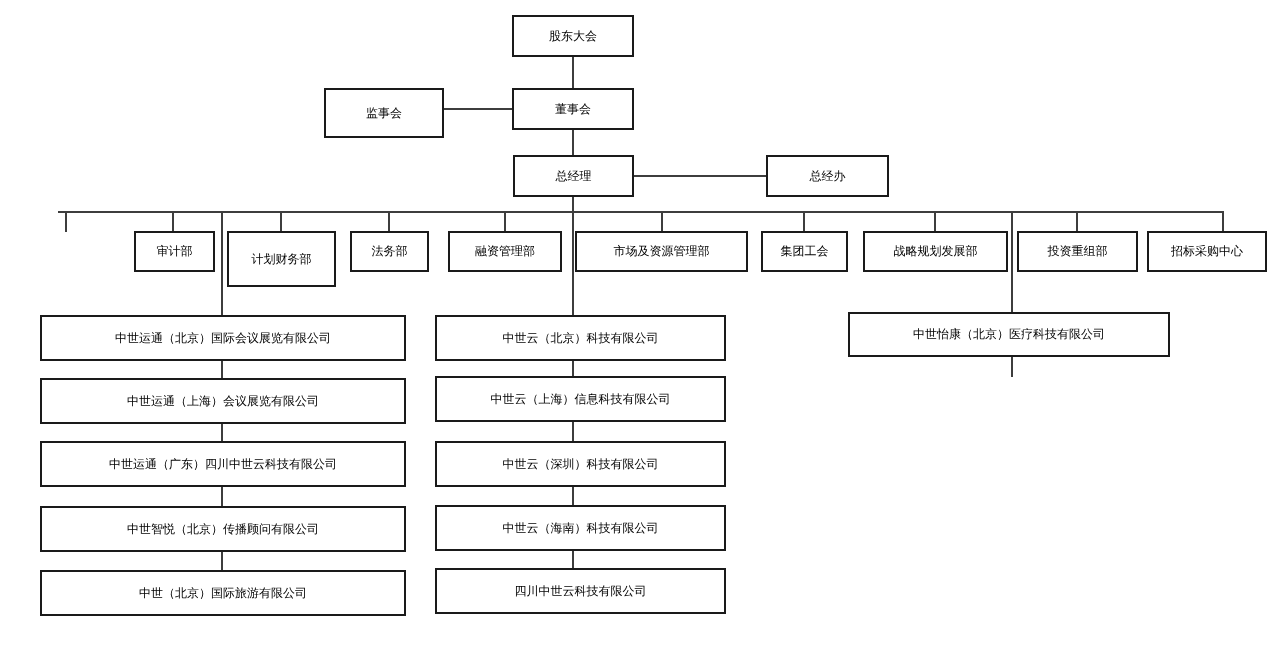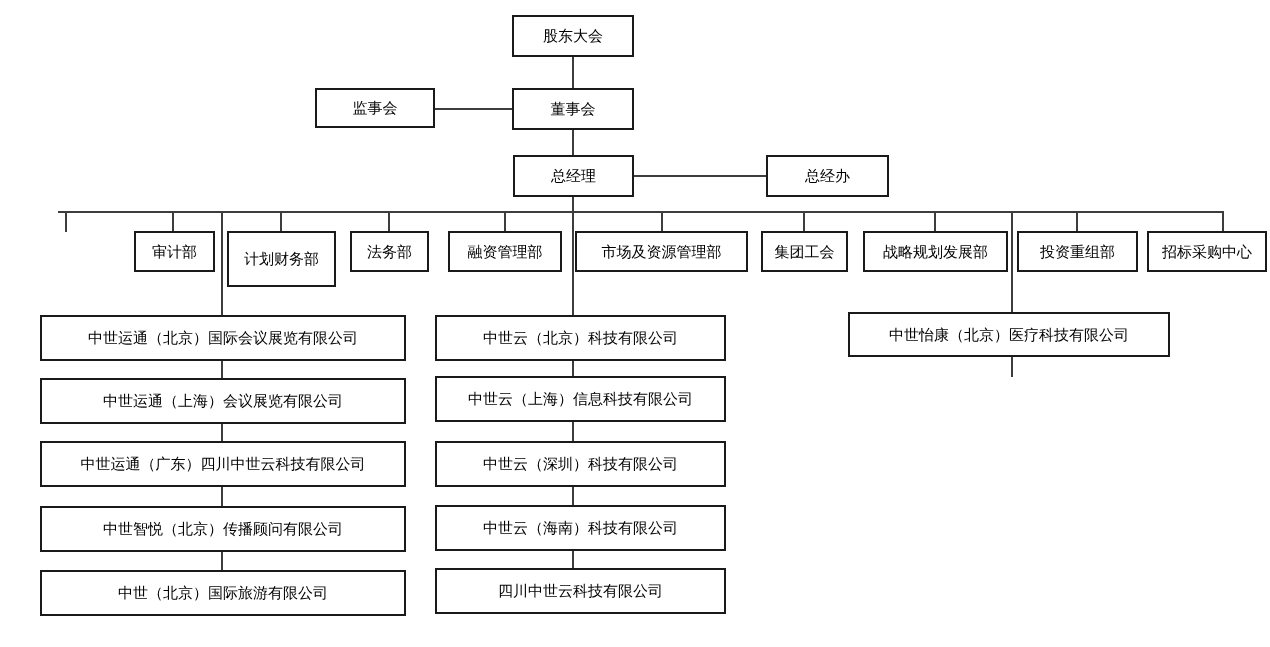--- a/index.html
+++ b/index.html
@@ -14,21 +14,21 @@
     height: 647px;
     background: #ffffff;
     overflow: hidden;
   }
   .node {
     position: absolute;
     box-sizing: border-box;
     border: 2px solid #1a1a1a;
     background: #ffffff;
     color: #000000;
-    font-size: 15px;
+    font-size: 12px;
     line-height: 1.2;
     display: flex;
     align-items: center;
     justify-content: center;
     text-align: center;
     white-space: nowrap;
     z-index: 2;
   }
   .hline, .vline {
     position: absolute;
@@ -38,21 +38,21 @@
   .hline { height: 2px; }
   .vline { width: 2px; }
 </style>
 </head>
 <body>
 
 <div id="canvas">
 
   <div class="node" style="left:512px; top:15px;  width:122px; height:42px;">股东大会</div>
 
-  <div class="node" style="left:315px; top:88px;  width:120px; height:40px;text-align:right;">监事会</div>
+  <div class="node" style="left:324px; top:88px;  width:120px; height:50px;text-align:right;">监事会</div>
 
   <div class="node" style="left:513px; top:155px; width:121px; height:42px;">总经理</div>
 
   <div class="node" style="left:512px; top:88px;  width:122px; height:42px;">董事会</div>
 
   <div class="node" style="left:766px; top:155px; width:123px; height:42px;">总经办</div>
 
   <div class="vline" style="left:572px; top:57px;  height:33px;"></div>
   <div class="hline" style="left:435px; top:108px; width:77px;"></div>
   <div class="vline" style="left:572px; top:130px; height:27px;"></div>

